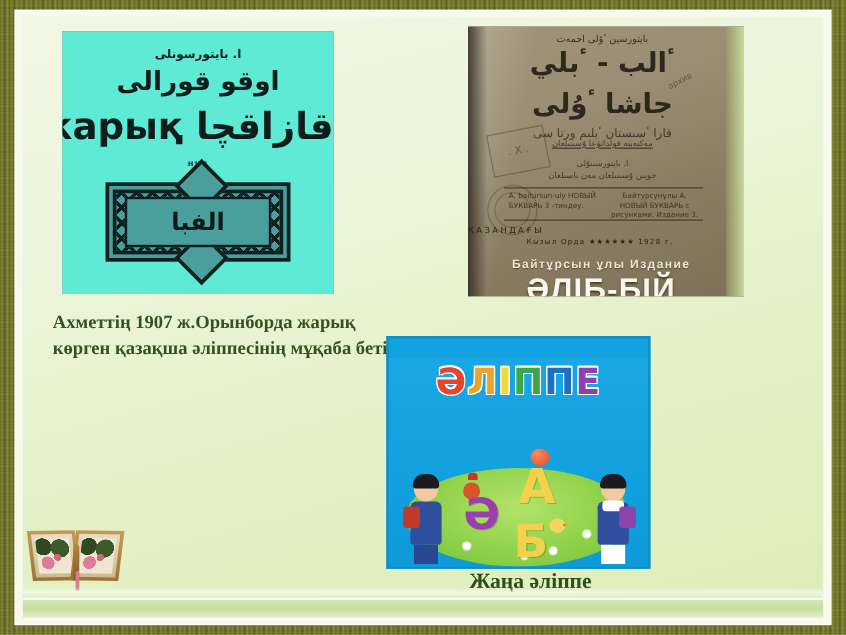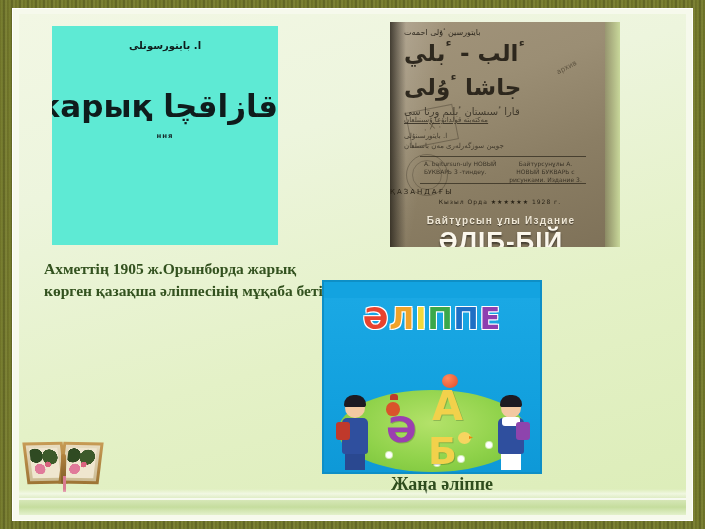--- a/index.html
+++ b/index.html
@@ -182,21 +182,21 @@
     position:absolute; left:0; top:0; bottom:0; width:16px;
     background: linear-gradient(90deg, rgba(30,26,18,.75), rgba(30,26,18,0));
   }
   .photo::after {  
     content:"";
     position:absolute; right:0; top:0; bottom:0; width:15px;
     background: linear-gradient(90deg, rgba(150,160,110,.5), #c8d79a);
   }
   .ph-line {
     position:absolute; left:14px; right:20px;
-    text-align:left;
+    text-align:center;
     color:#241f16;
     font-family:"DejaVu Sans", sans-serif;
     direction:rtl;
     white-space:nowrap;
     opacity:.92;
   }
   .ph-top    { top:6px;   font-size:8px;  letter-spacing:1px; }
   .ph-big1   { top:18px;  font-size:23px; font-weight:bold; }
   .ph-big2   { top:52px;  font-size:23px; font-weight:bold; }
   .ph-small1 { top:84px;  font-size:10px;  opacity:.75; }
@@ -363,34 +363,44 @@
 
 <div class="slide">
   <div class="frame-texture"></div>
   <div class="inner-edge"></div>
 
   <div class="content">
 
     <div class="img-card" id="card-alfbi">
       <div class="tealcover">
         <div class="arab-line arab-author">ا. بايتورسونلى</div>
+        <div class="arab-line arab-sub">اوقو قورالى</div>
         <div class="arab-line arab-title">قازاقچا жарық</div>
         <div class="arab-line arab-tiny">ння</div>
+        <div class="emblem">
+          <div class="emblem-outer"></div>
+          <div class="emblem-inner"></div>
+          <div class="emblem-diamond top"></div>
+          <div class="emblem-diamond bot"></div>
+          <div class="emblem-plate">
+            <span class="emblem-text">الفبا</span>
+          </div>
+        </div>
       </div>
     </div>
 
     <div class="img-card" id="card-alibbiy">
       <div class="photo">
         <div class="ph-line ph-top">بايتورسين ٴۇلى احمەت</div>
         <div class="ph-line ph-big1">ٴالب - ٴبلي</div>
         <div class="ph-line ph-big2">جاشا ٴۇلى</div>
         <div class="ph-line ph-small1">قارا ٴسىستان ٴبلىم ورتا سى</div>
         <div class="ph-line ph-small2">مەكتەبتە قولدانۋعا ۇسىنىلعان</div>
         <div class="ph-line ph-small3">ا. بايتورسىنۇلى</div>
-        <div class="ph-line ph-small4">جويىن سوزگەرلەرى مەن باسىلعان</div>
+        <div class="ph-line ph-small4">جويىن ۇسىنىلعان مەن باسىلعان</div>
 
         <div class="ph-rules">
           <div class="c l">A. baitursun-uly
 НОВЫЙ БУКВАРЬ
 3 -тиндеу.</div>
           <div class="c r">Байтурсунұлы А.
 НОВЫЙ БУКВАРЬ
 с рисунками. Издание 3.</div>
         </div>
 
@@ -444,21 +454,21 @@
             </div>
           <div class="collar"></div>
           <div class="body">
               <div class="satchel"></div>
             </div>
           <div class="legs"></div>
         </div>
       </div>
     </div>
 
-    <div id="caption-left">Ахметтің 1905 ж.Орынборда жарық көрген қазақша әліппесінің мұқаба беті</div>
+    <div id="caption-left">Ахметтің 1907 ж.Орынборда жарық көрген қазақша әліппесінің мұқаба беті</div>
     <div id="caption-bottom">Жаңа әліппе</div>
 
     <div id="book-decoration">
       <div class="bk" id="bk-left">
         <div class="cover"></div>
         <div class="page"></div>
         <div class="scene"></div>
       </div>
       <div class="bk" id="bk-right">
         <div class="cover"></div>

